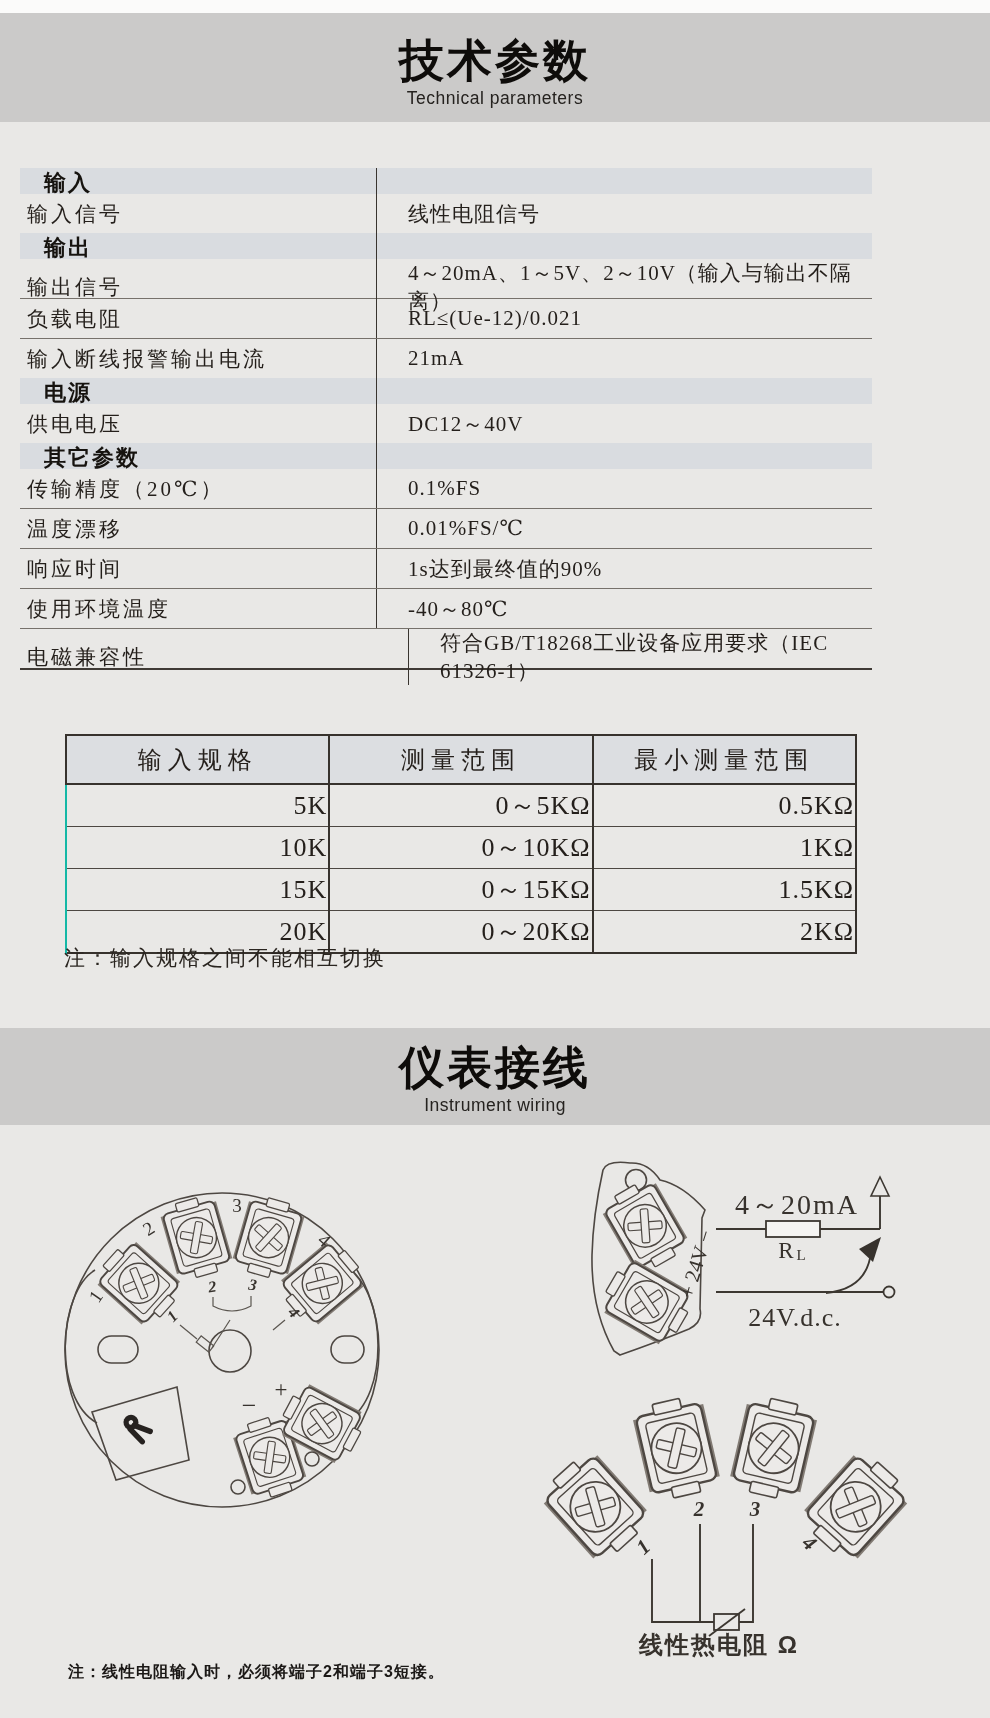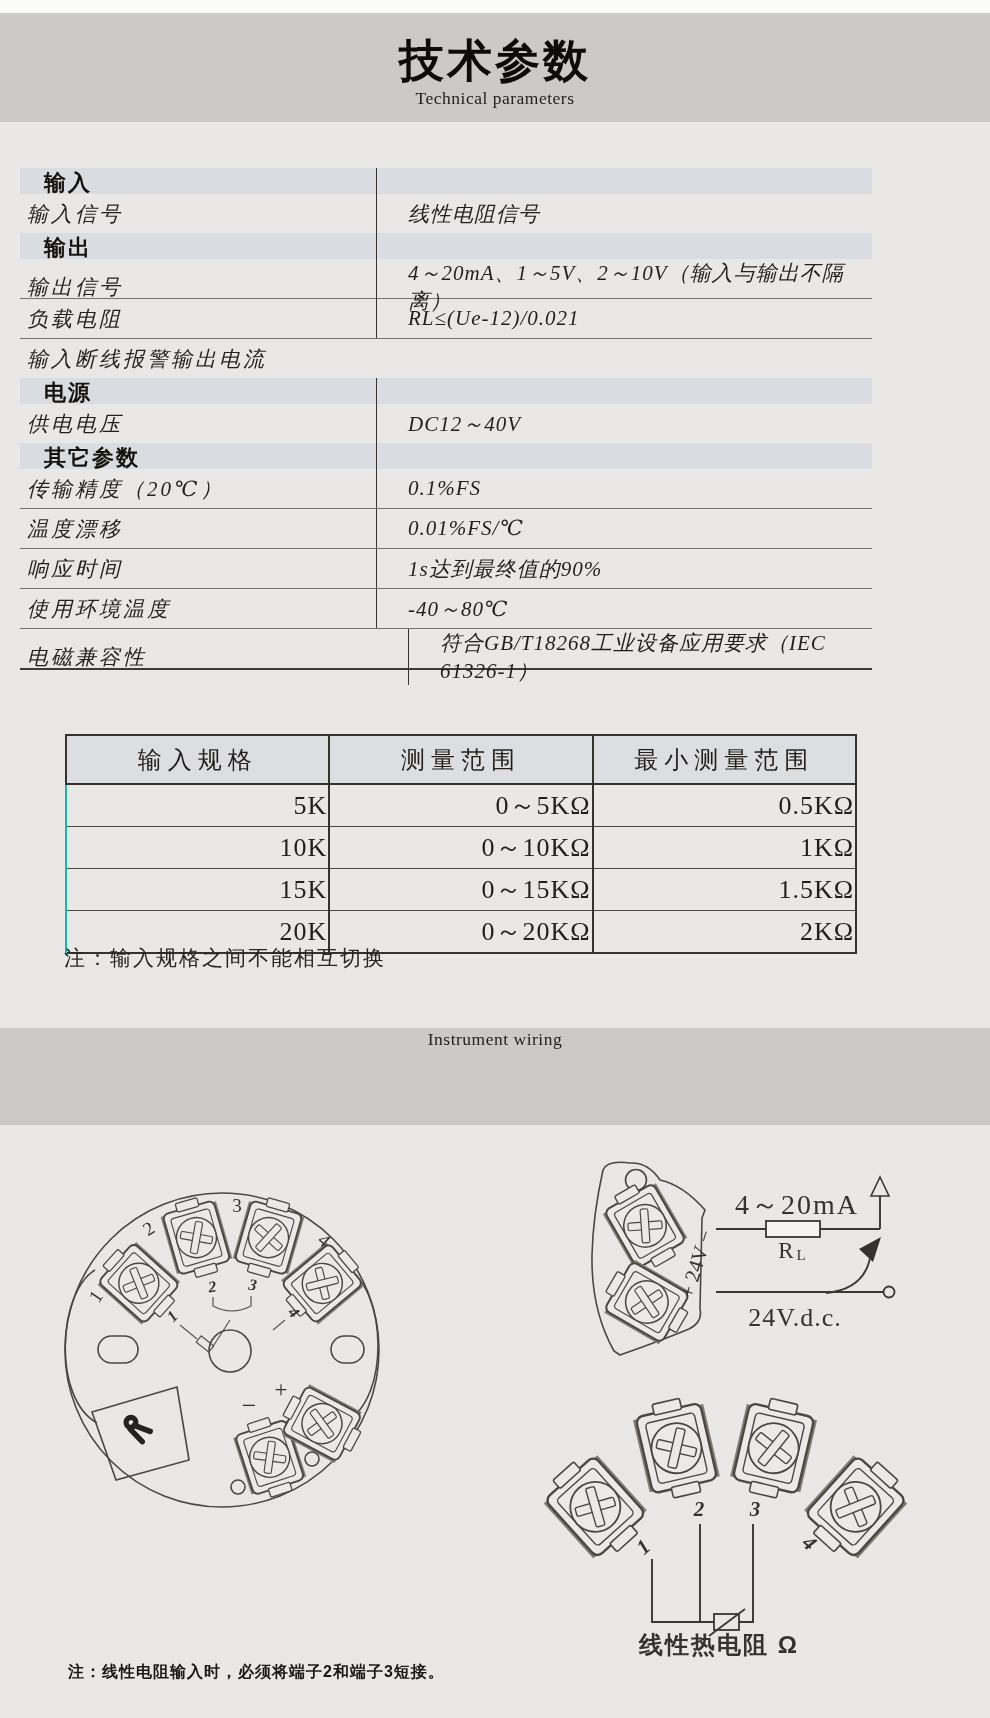--- a/index.html
+++ b/index.html
@@ -4,34 +4,34 @@
 <style>
   html,body{margin:0;padding:0;}
   body{background:#ffffff;}
   .page{position:relative;width:990px;height:1718px;margin:0 auto;background:#e9e8e6;overflow:hidden;
         font-family:"Liberation Serif","DejaVu Serif",serif;color:#241f1b;}
   .topstrip{position:absolute;left:0;top:0;width:990px;height:13px;background:#fbfbfa;}
   
   .band{position:absolute;left:0;width:990px;background:#cbcac9;text-align:center;}
   .band .cn{font-family:"Liberation Sans","DejaVu Sans",sans-serif;font-weight:bold;
             font-size:45px;letter-spacing:3px;color:#0e0c0a;line-height:1.15;}
-  .band .en{font-family:Liberation Serif, serif;font-size:17.5px;
+  .band .en{font-family:Liberation Sans, sans-serif;font-size:17.5px;
             color:#25221f;margin-top:1px;letter-spacing:0.5px;}
   #band-tech{top:13px;height:109px;padding-top:0;}
   #band-tech .cn{padding-top:22px;}
   #band-wiring{top:1028px;height:97px;}
   #band-wiring .cn{padding-top:14px;}
   
   .spec{position:absolute;left:20px;top:168px;width:852px;}
   .srow{display:grid;grid-template-columns:356px 1fr;}
   .srow .cl{display:flex;align-items:center;padding-left:7px;
             font-size:21px;letter-spacing:3px;}
   .srow .cv{display:flex;align-items:center;padding-left:31px;border-left:1.5px solid #39342f;
             font-size:21px;letter-spacing:1px;}
-  .srow.row{height:39px;font-style:italic;}
+  .srow.row{height:39px;}
   .srow.section{height:26px;background:#d9dce0;}
   .srow.section .cl{font-family:"Liberation Sans","DejaVu Sans",sans-serif;font-weight:bold;
                     font-size:22px;letter-spacing:2px;color:#16130f;padding-left:24px;}
   .srow.hl{border-bottom:1.5px solid #76716b;}
   .srow.last{border-bottom:2.5px solid #3f3a35;gap:32px;}
   
   table.range{position:absolute;left:65px;top:734px;width:792px;border-collapse:collapse;
               table-layout:fixed;border:2.5px solid #37322d;}
   table.range th{background:#dcdee1;height:45px;font-weight:normal;font-size:24px;letter-spacing:6px;
                  border:2px solid #37322d;}
@@ -80,20 +80,21 @@
       <div class="srow row hl">
         <div class="cl">输出信号</div>
         <div class="cv">4～20mA、1～5V、2～10V（输入与输出不隔离）</div>
       </div>
       <div class="srow row hl">
         <div class="cl">负载电阻</div>
         <div class="cv">RL≤(Ue-12)/0.021</div>
       </div>
       <div class="srow row">
         <div class="cl">输入断线报警输出电流</div>
+        <div class="cv">21mA</div>
       </div>
       <div class="srow section">
         <div class="cl">电源</div>
         <div class="cv"></div>
       </div>
       <div class="srow row">
         <div class="cl">供电电压</div>
         <div class="cv">DC12～40V</div>
       </div>
       <div class="srow section">
@@ -150,20 +151,21 @@
           <td>20K</td>
           <td>0～20KΩ</td>
           <td>2KΩ</td>
         </tr>
       </tbody>
   </table>
 
   <div class="note-mid">注：输入规格之间不能相互切换</div>
 
   <div class="band" id="band-wiring">
+    <div class="cn">仪表接线</div>
     <div class="en">Instrument wiring</div>
   </div>
 
   <svg class="wiring" width="990" height="593" viewBox="0 1125 990 593">
     <defs>
       <g id="term">
         <rect x="-36" y="-44" width="7" height="74" fill="#827b74" stroke="none"></rect>
         <rect x="29" y="-44" width="7" height="74" fill="#827b74" stroke="none"></rect>
         <rect x="-33" y="-46" width="66" height="78" rx="7" fill="#eceae8" stroke="#4d4742" stroke-width="2.4"></rect>
         <rect x="-14" y="-55" width="28" height="11" rx="2" fill="#eceae8" stroke="#4d4742" stroke-width="1.6"></rect>

